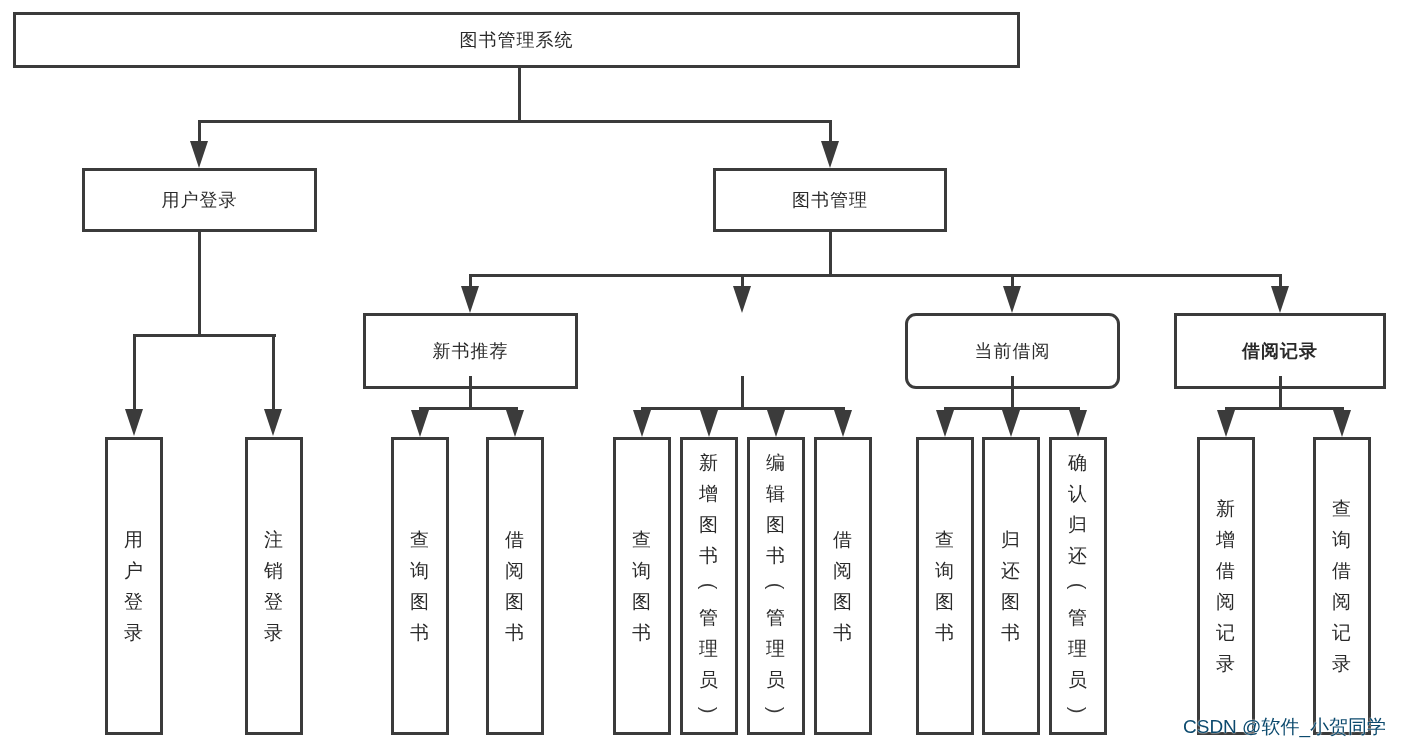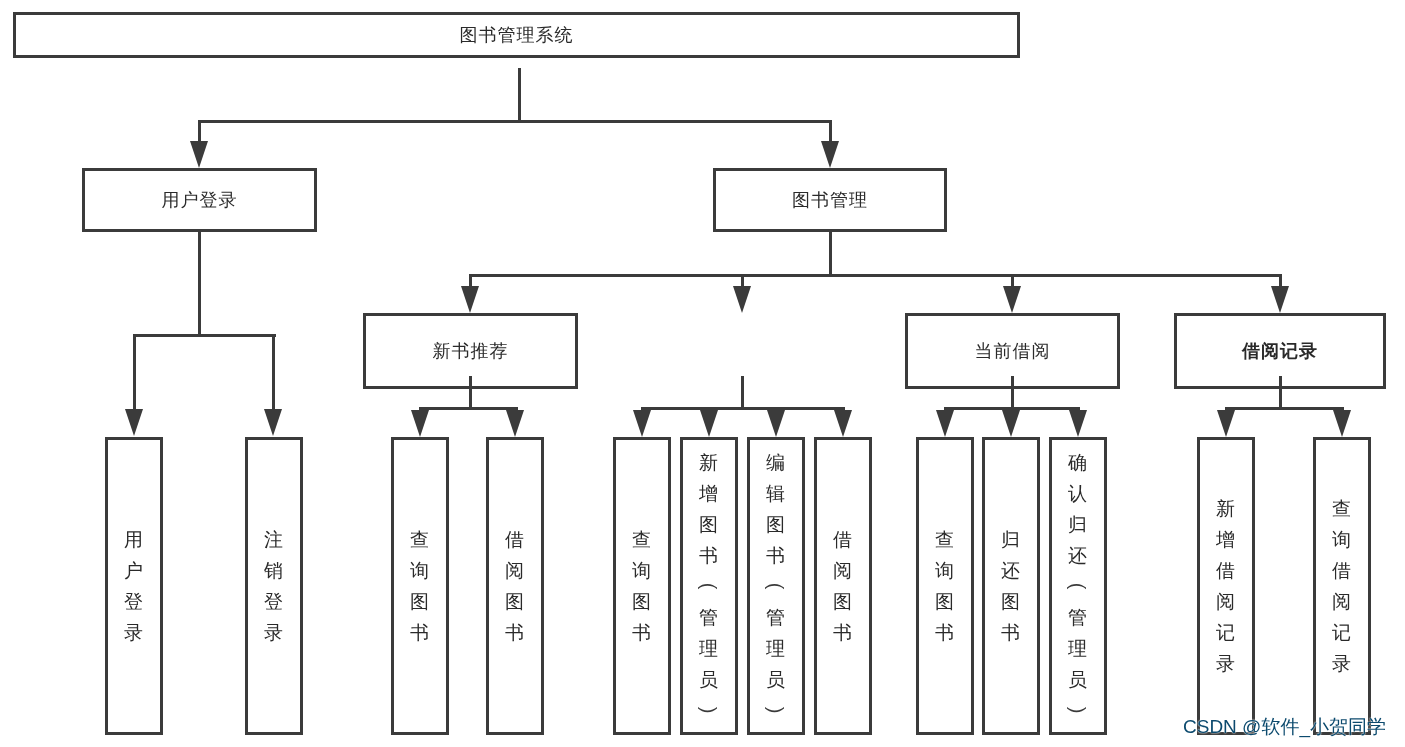--- a/index.html
+++ b/index.html
@@ -16,25 +16,25 @@
     box-sizing:border-box;
     border:3px solid #3b3b3b;
     background:#ffffff;
     color:#2a2a2a;
     display:flex;
     align-items:center;
     justify-content:center;
     font-size:18px;
     letter-spacing:1px;
   }
-  .root { left:13px; top:12px; width:1007px; height:46px;text-align:center; }
+  .root { left:13px; top:12px; width:1007px; height:56px;text-align:center; }
   .l2a  { left:82px;  top:168px; width:235px; height:64px; }
   .l2b  { left:713px; top:168px; width:234px; height:64px;text-align:center; }
   .l3   { top:313px; width:215px; height:76px; }
-  .l3a { left:363px; } .l3b { left:635px; } .l3c { left:905px; } .l3d { left:1174px; width:212px;font-weight:bold; }
+  .l3a { left:363px; } .l3b { left:635px; } .l3c { left:905px;border-radius:11px; } .l3d { left:1174px; width:212px;font-weight:bold; }
   .leaf {
     top:437px; width:58px; height:298px;
     flex-direction:column;
     padding:2px 0;
   }
   .vchar {
     height:31px; width:100%;
     display:flex; align-items:center; justify-content:center;
     font-size:19px; line-height:1;
   }

